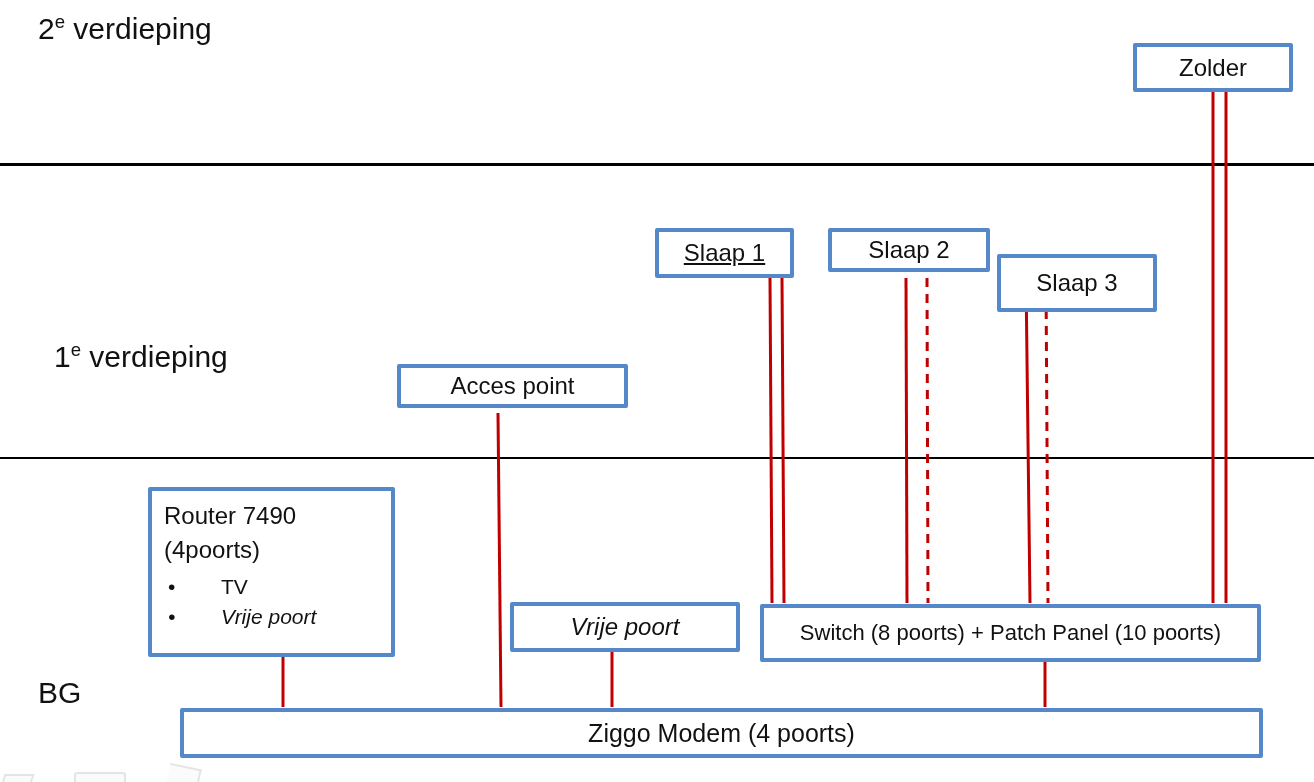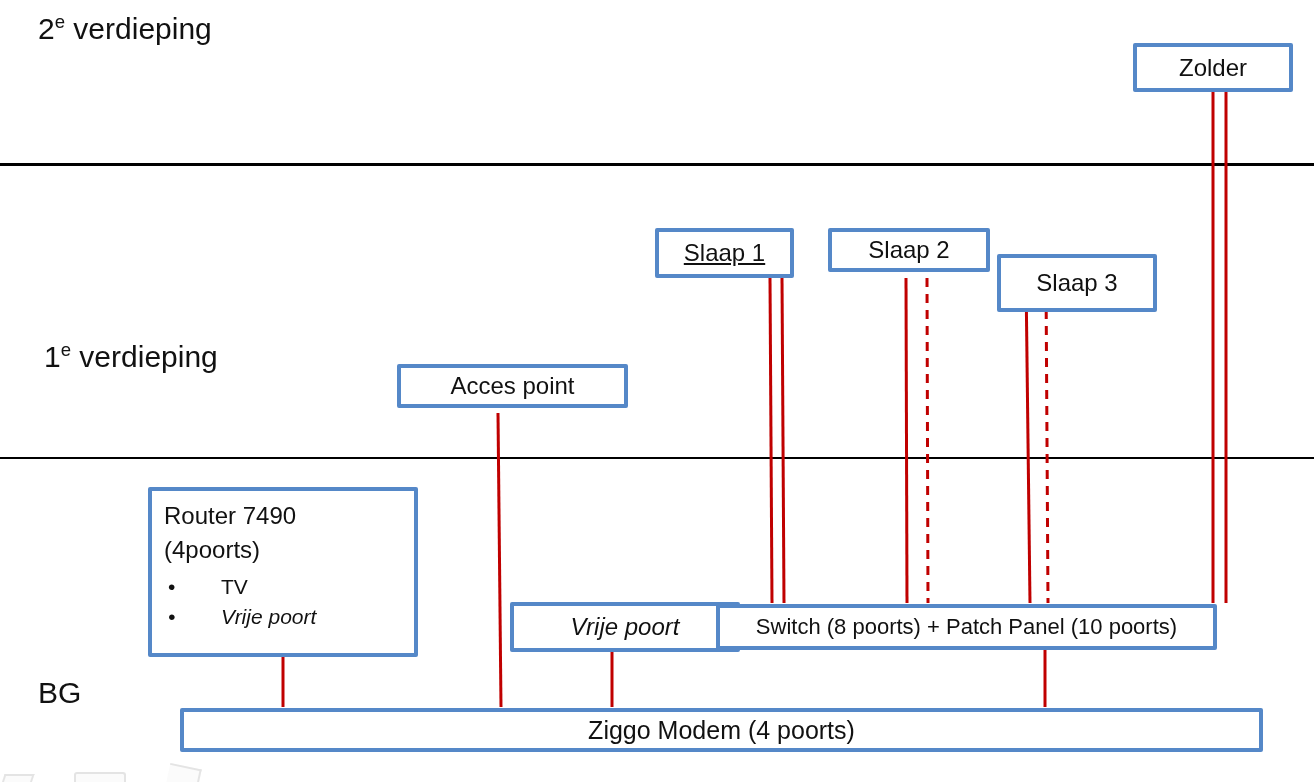--- a/index.html
+++ b/index.html
@@ -96,21 +96,21 @@
   .artifact.a3 { left: 168px; top: 766px; width: 30px; height: 18px; transform: rotate(12deg); border-left: none; border-bottom: none; }
 </style>
 </head>
 <body>
 
 <div id="canvas">
 
   <div class="floor-label" style="left:38px; top:12px;">
     <span>2</span><sup>e</sup><span> verdieping</span>
   </div>
-  <div class="floor-label" style="left:44px; top:340px;">
+  <div class="floor-label" style="left:54px; top:340px;">
     <span>1</span><sup>e</sup><span> verdieping</span>
   </div>
   <div class="floor-label" style="left:38px; top:676px;">BG</div>
 
   <div class="divider" style="top:163px; height:3px;"></div>
   <div class="divider" style="top:457px; height:2px;"></div>
 
   <svg id="connector-layer" width="1314" height="782">
       <line x1="1213" y1="92" x2="1213" y2="603" stroke="#C00000" stroke-width="3"></line>
       <line x1="1226" y1="92" x2="1226" y2="603" stroke="#C00000" stroke-width="3"></line>
@@ -137,38 +137,38 @@
     <span>Slaap 2</span>
   </div>
   <div class="node" style="left:997px; top:228px; width:160px; height:58px;margin-top:26px;" id="slaap3-box">
     <span>Slaap 3</span>
   </div>
 
   <div class="node" style="left:397px; top:364px; width:231px; height:44px;" id="acces-point-box">
     <span>Acces point</span>
   </div>
 
-  <div class="node block" style="left:148px; top:487px; width:270px; height:170px;" id="router-box">
+  <div class="node block" style="left:148px; top:487px; width:247px; height:170px;" id="router-box">
     <div class="title-line">Router 7490</div>
     <div class="title-line">(4poorts)</div>
     <ul>
       <li>TV</li>
       <li class="italic">Vrije poort</li>
     </ul>
   </div>
 
   <div class="node italic" style="left:510px; top:602px; width:230px; height:50px;" id="vrije-poort-box">
     <span>Vrije poort</span>
   </div>
 
-  <div class="node" style="left:716px; top:604px; width:501px; height:46px;" id="switch-box">
+  <div class="node" style="left:760px; top:604px; width:501px; height:58px;" id="switch-box">
     <span>Switch (8 poorts) + Patch Panel (10 poorts)</span>
   </div>
 
-  <div class="node" style="left:180px; top:708px; width:1083px; height:44px;" id="ziggo-box">
+  <div class="node" style="left:180px; top:708px; width:1083px; height:50px;" id="ziggo-box">
     <span>Ziggo Modem (4 poorts)</span>
   </div>
 
   <div class="artifact a1"></div>
   <div class="artifact a2"></div>
   <div class="artifact a3"></div>
 
 </div>
 
 </body></html>

